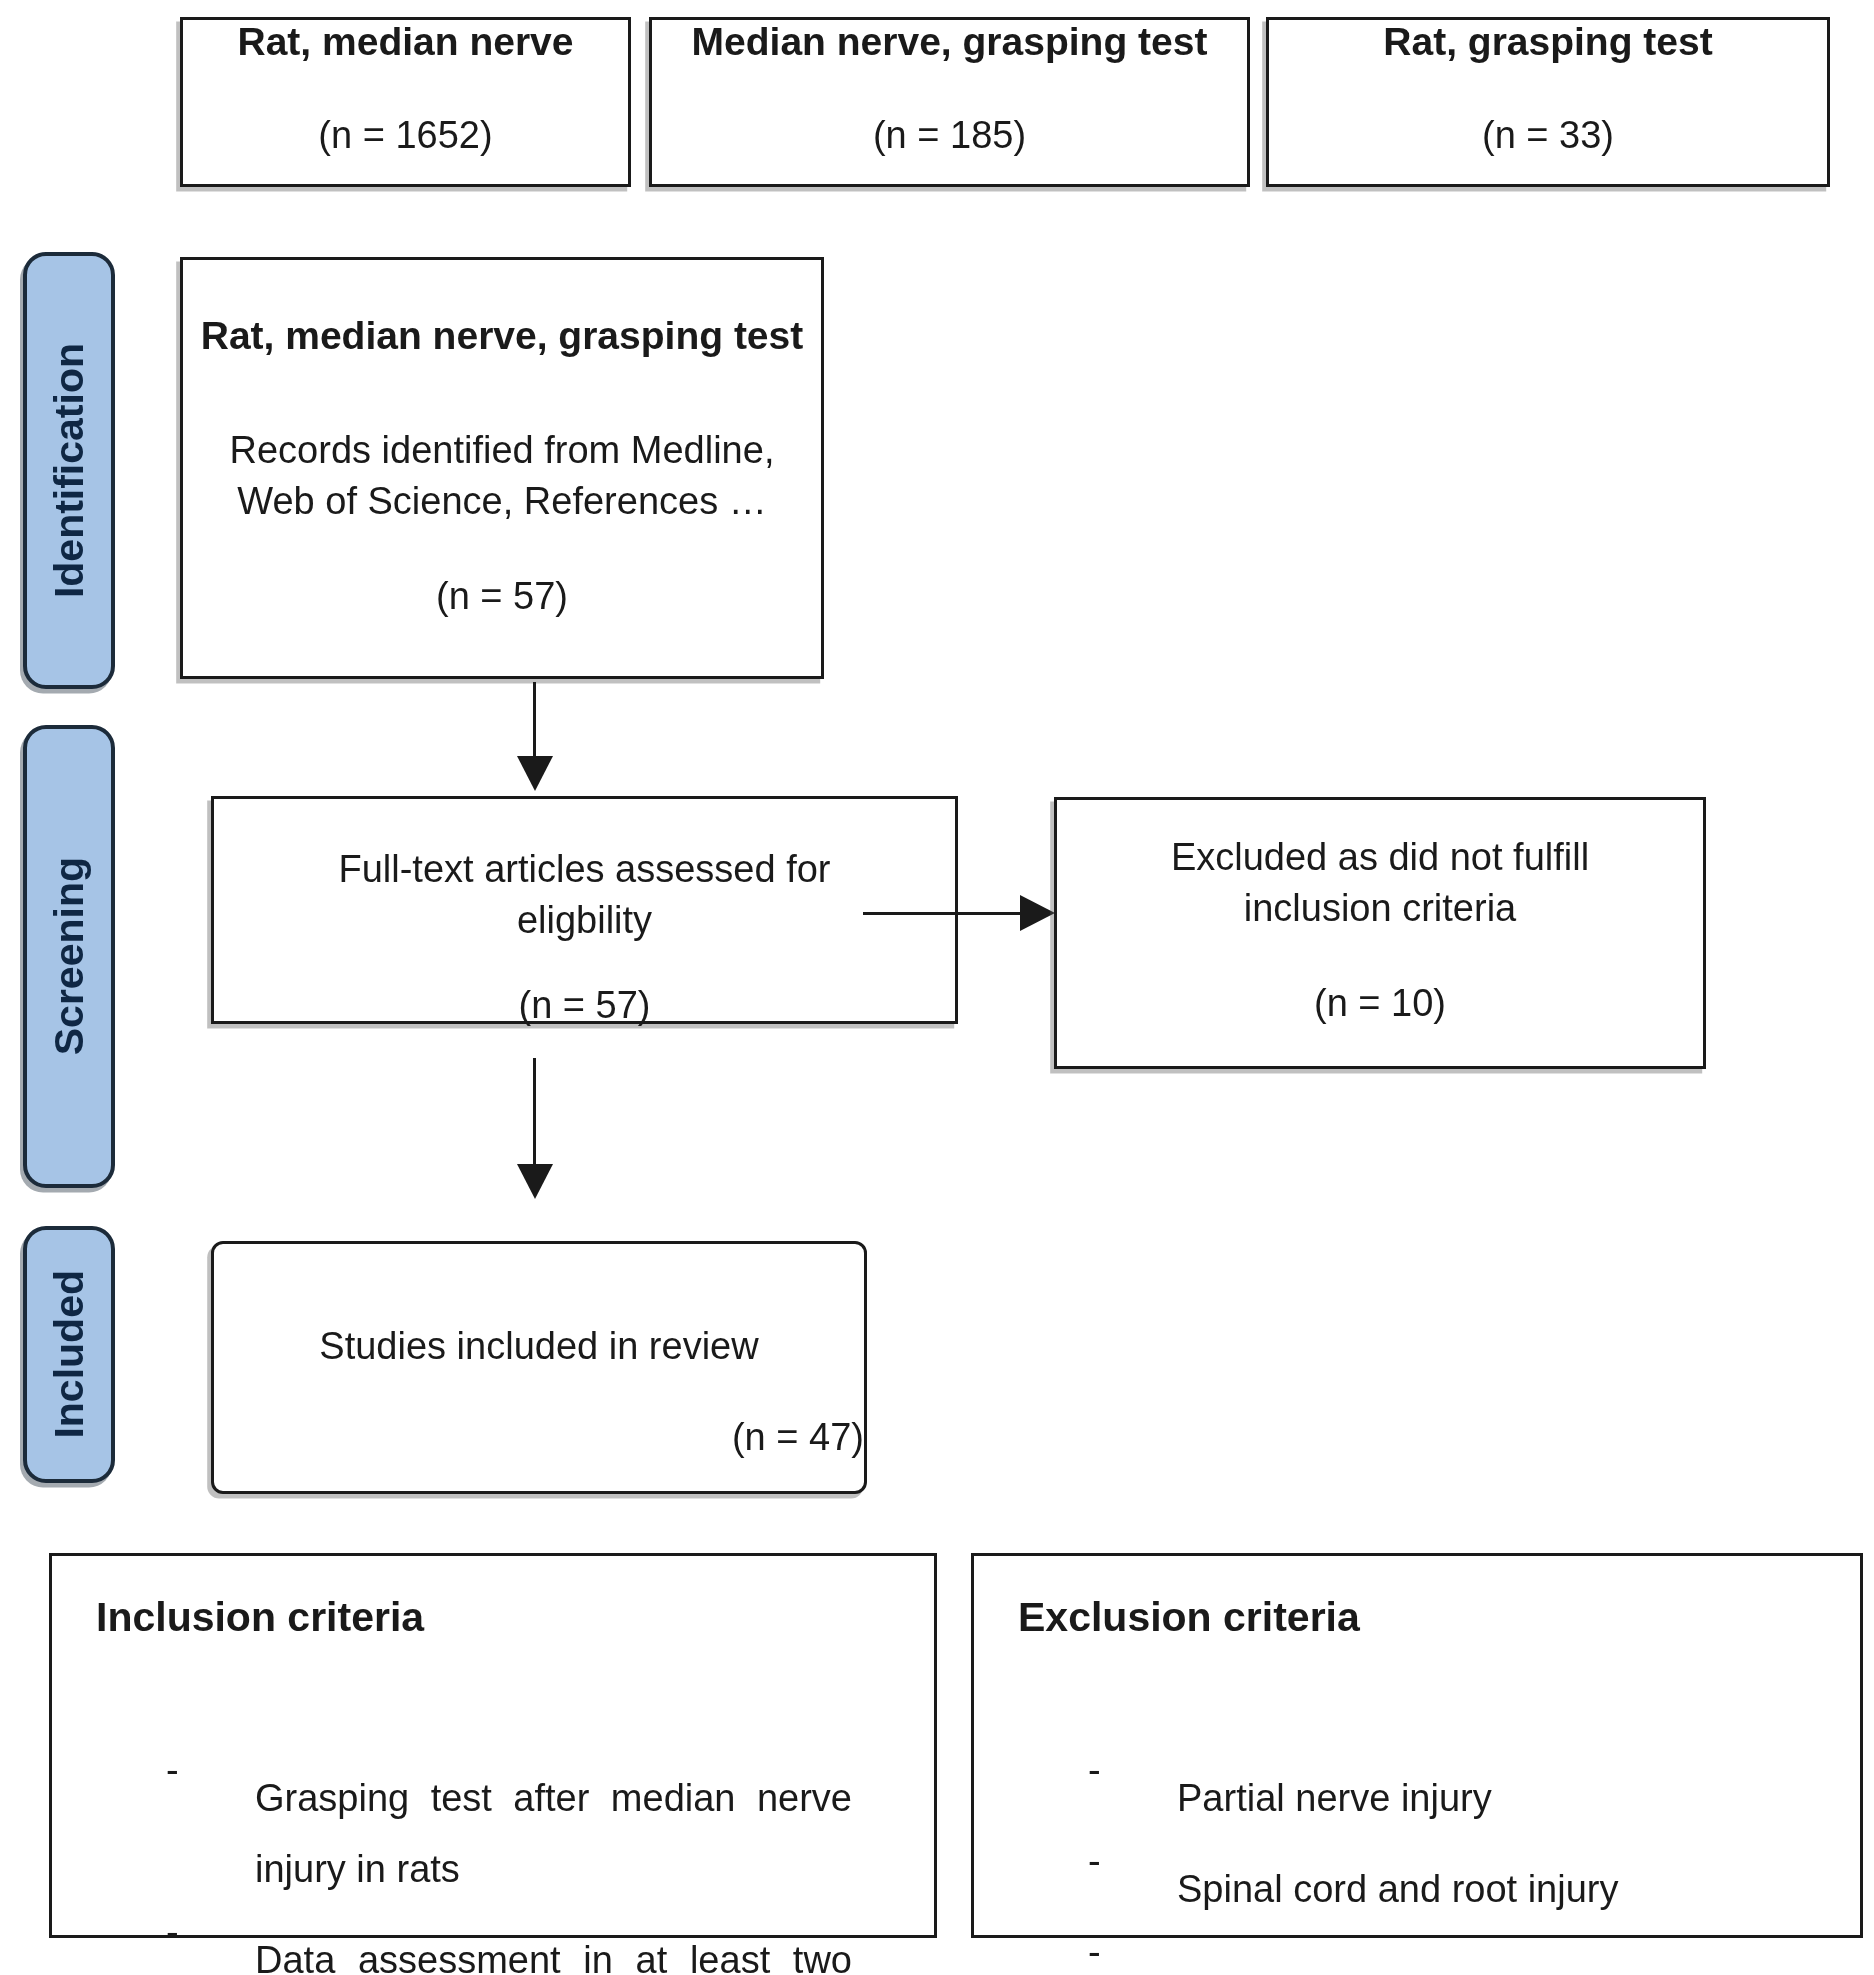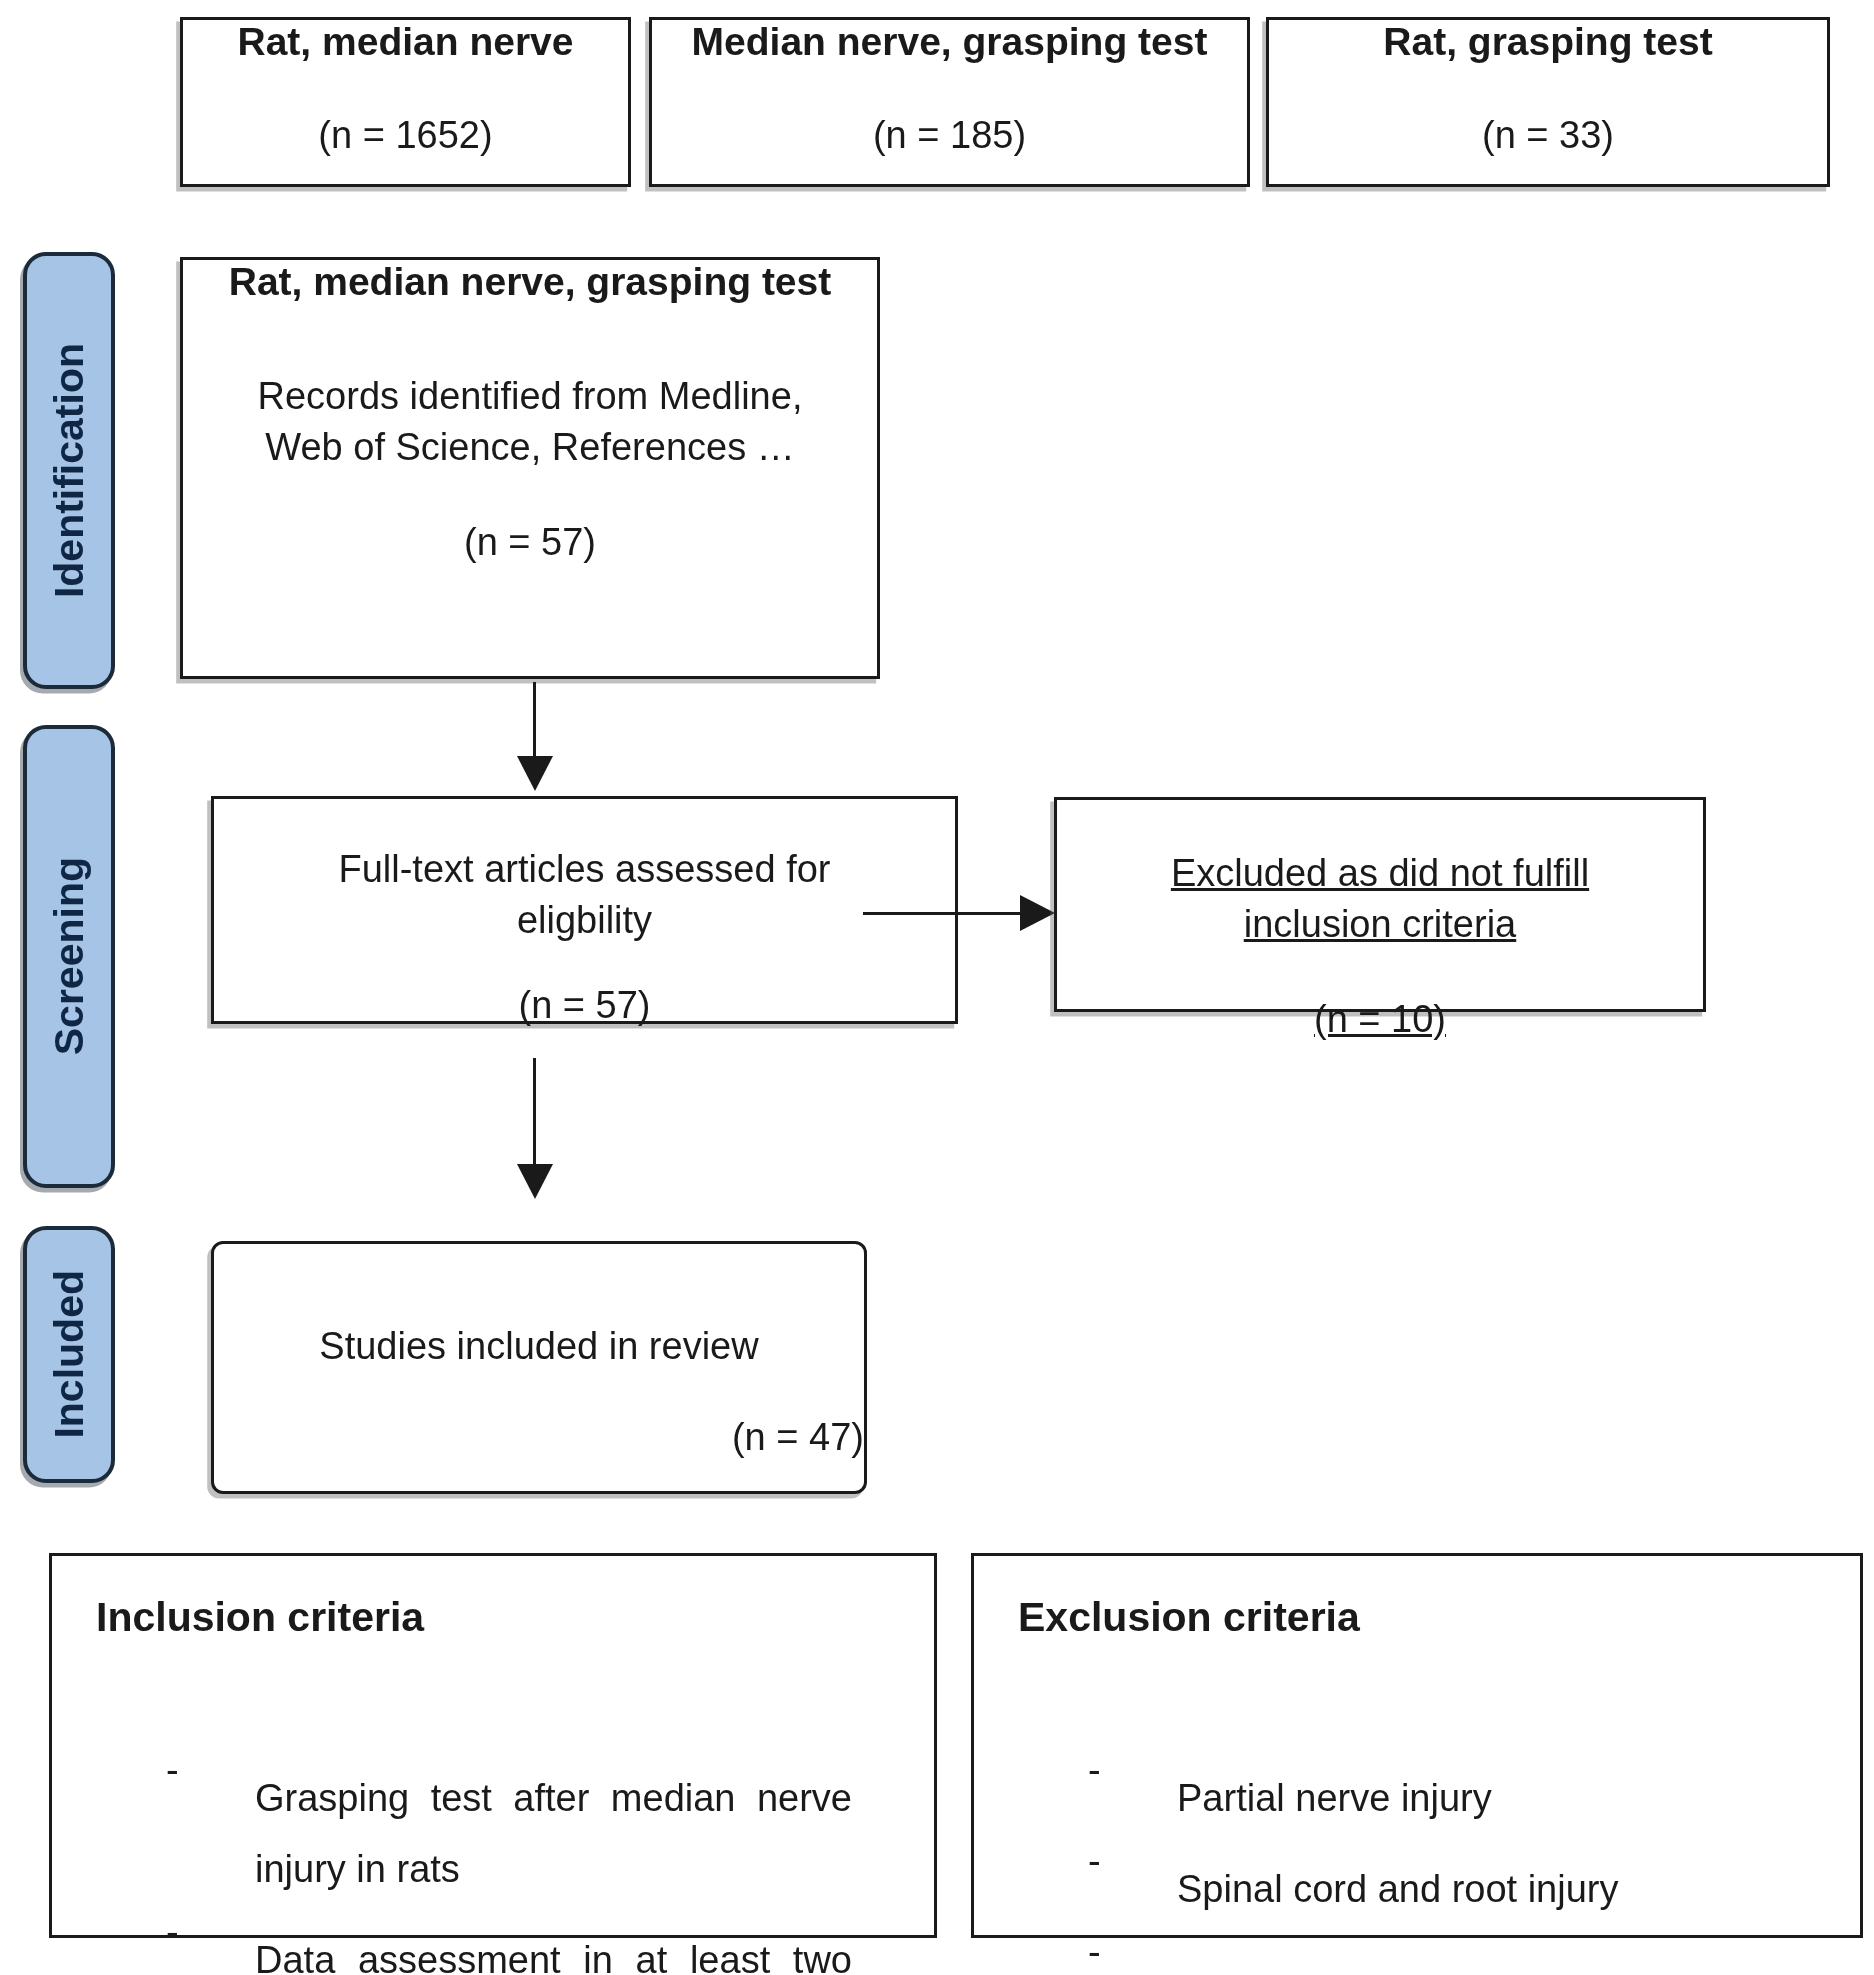--- a/index.html
+++ b/index.html
@@ -22,28 +22,28 @@
     box-shadow: -3.8px 4.5px 0 rgba(90,90,90,0.38);
     text-align: center;
   }
   .box .title { font-weight: bold; font-size: 39px; }
   .box .line  { font-size: 38px; line-height: 51px; }
   .box .count { font-size: 38px; }
 
   .topbox { top: 17.4px; height: 170px; }
   .topbox .count { margin-top: 50px; }
 
-  .idbox { left: 180px; top: 257px; width: 700px; height: 422px; }
+  .idbox { left: 180px; top: 257px; width: 644px; height: 422px; padding-top: 54px; }
   .idbox .para { margin-top: 67px; }
   .idbox .count { margin-top: 48px; }
 
   .ftbox { left: 211px; top: 796px; width: 747px; height: 228px; padding-top: 45px; }
   .ftbox .count { margin-top: 38px; }
 
-  .exbox { left: 1054px; top: 797px; width: 652px; height: 215px; padding-top: 48px; text-decoration: underline; }
+  .exbox { left: 1054px; top: 797px; width: 652px; height: 272px; padding-top: 32px; }
   .exbox .count { margin-top: 48px; }
 
   .stbox { left: 211px; top: 1241px; width: 656px; height: 253px; padding-top: 77px; border-radius: 12px; }
   .stbox .count { margin-top: 44px; text-align: right; }
 
   
   .stage {
     position: absolute;
     left: 23px;
     width: 92px;

